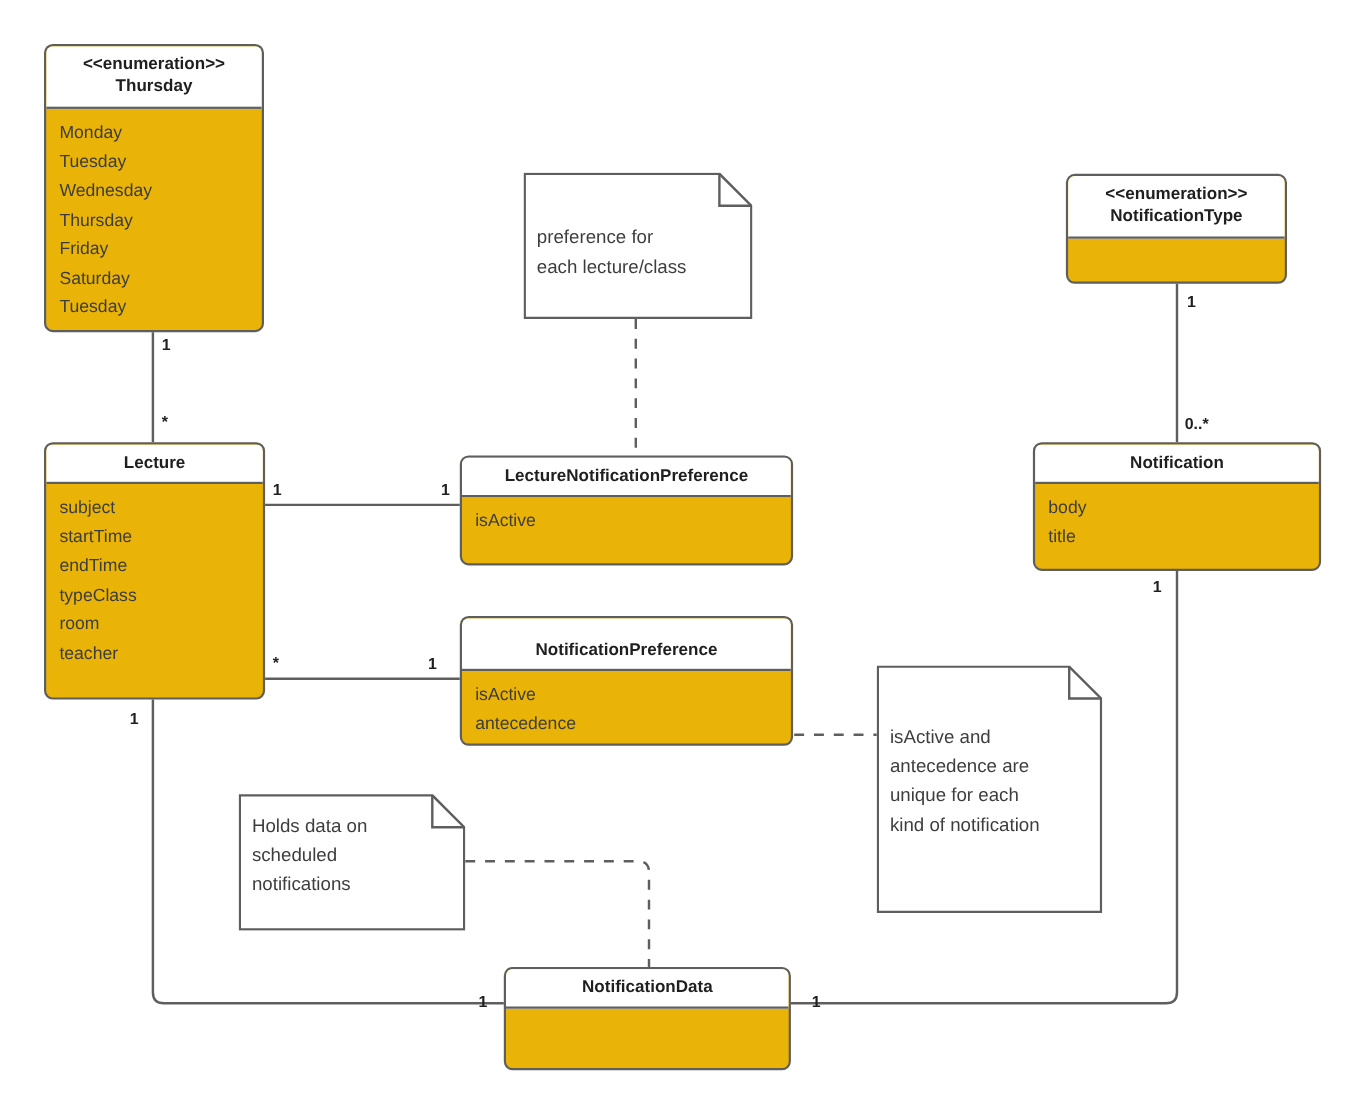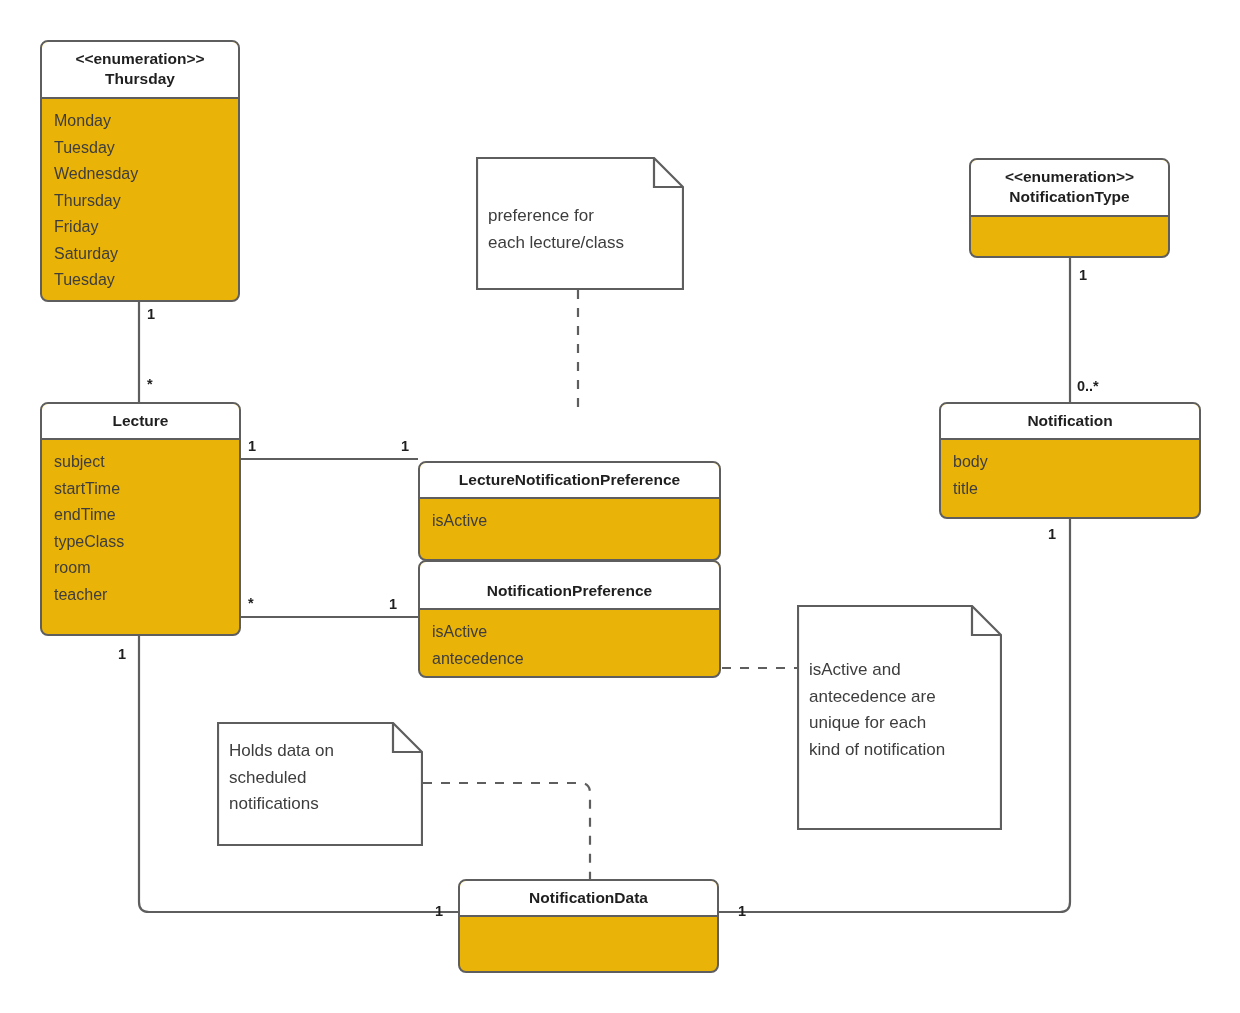--- a/index.html
+++ b/index.html
@@ -164,21 +164,21 @@
     <div class="body">
       <span class="attr">subject</span>
       <span class="attr">startTime</span>
       <span class="attr">endTime</span>
       <span class="attr">typeClass</span>
       <span class="attr">room</span>
       <span class="attr">teacher</span>
     </div>
   </div>
 
-  <div class="umlbox" style="left:418px; top:414px; width:303px; height:100px;margin-top:47px;">
+  <div class="umlbox" style="left:418px; top:414px; width:303px; height:100px;">
     <div class="head" style="padding-top:7px; padding-bottom:7px;">
       <span>LectureNotificationPreference</span>
     </div>
     <div class="body">
       <span class="attr">isActive</span>
     </div>
   </div>
 
   <div class="umlbox" style="left:418px; top:560px; width:303px; height:118px;">
     <div class="head" style="padding-top:19px; padding-bottom:7px;">

